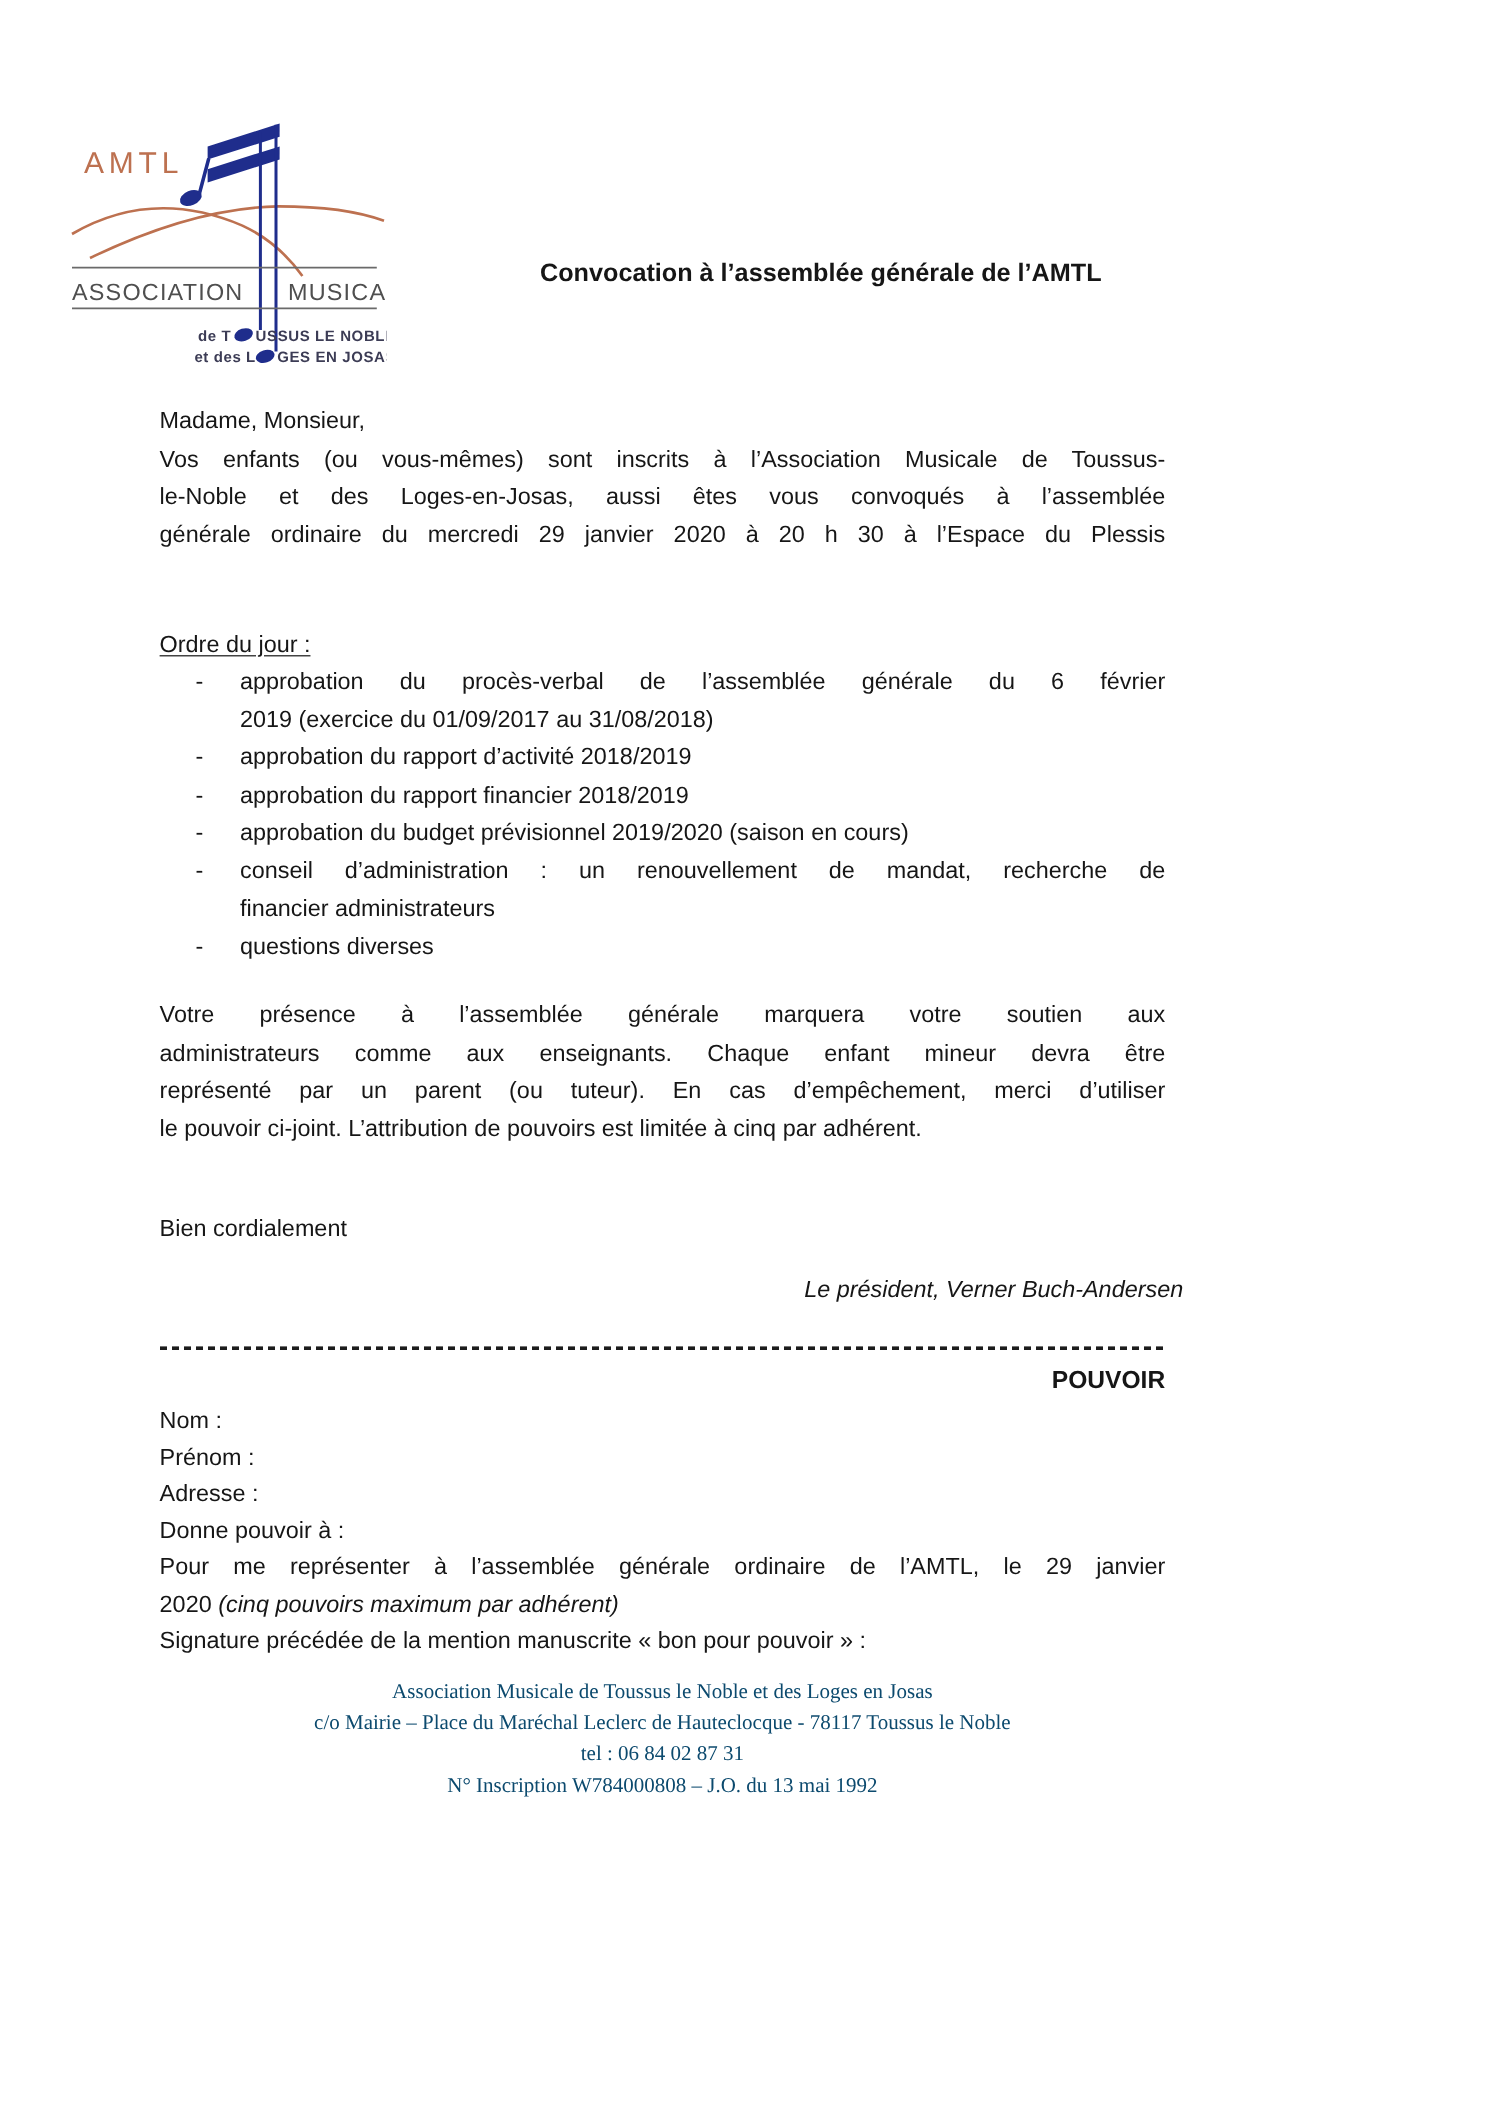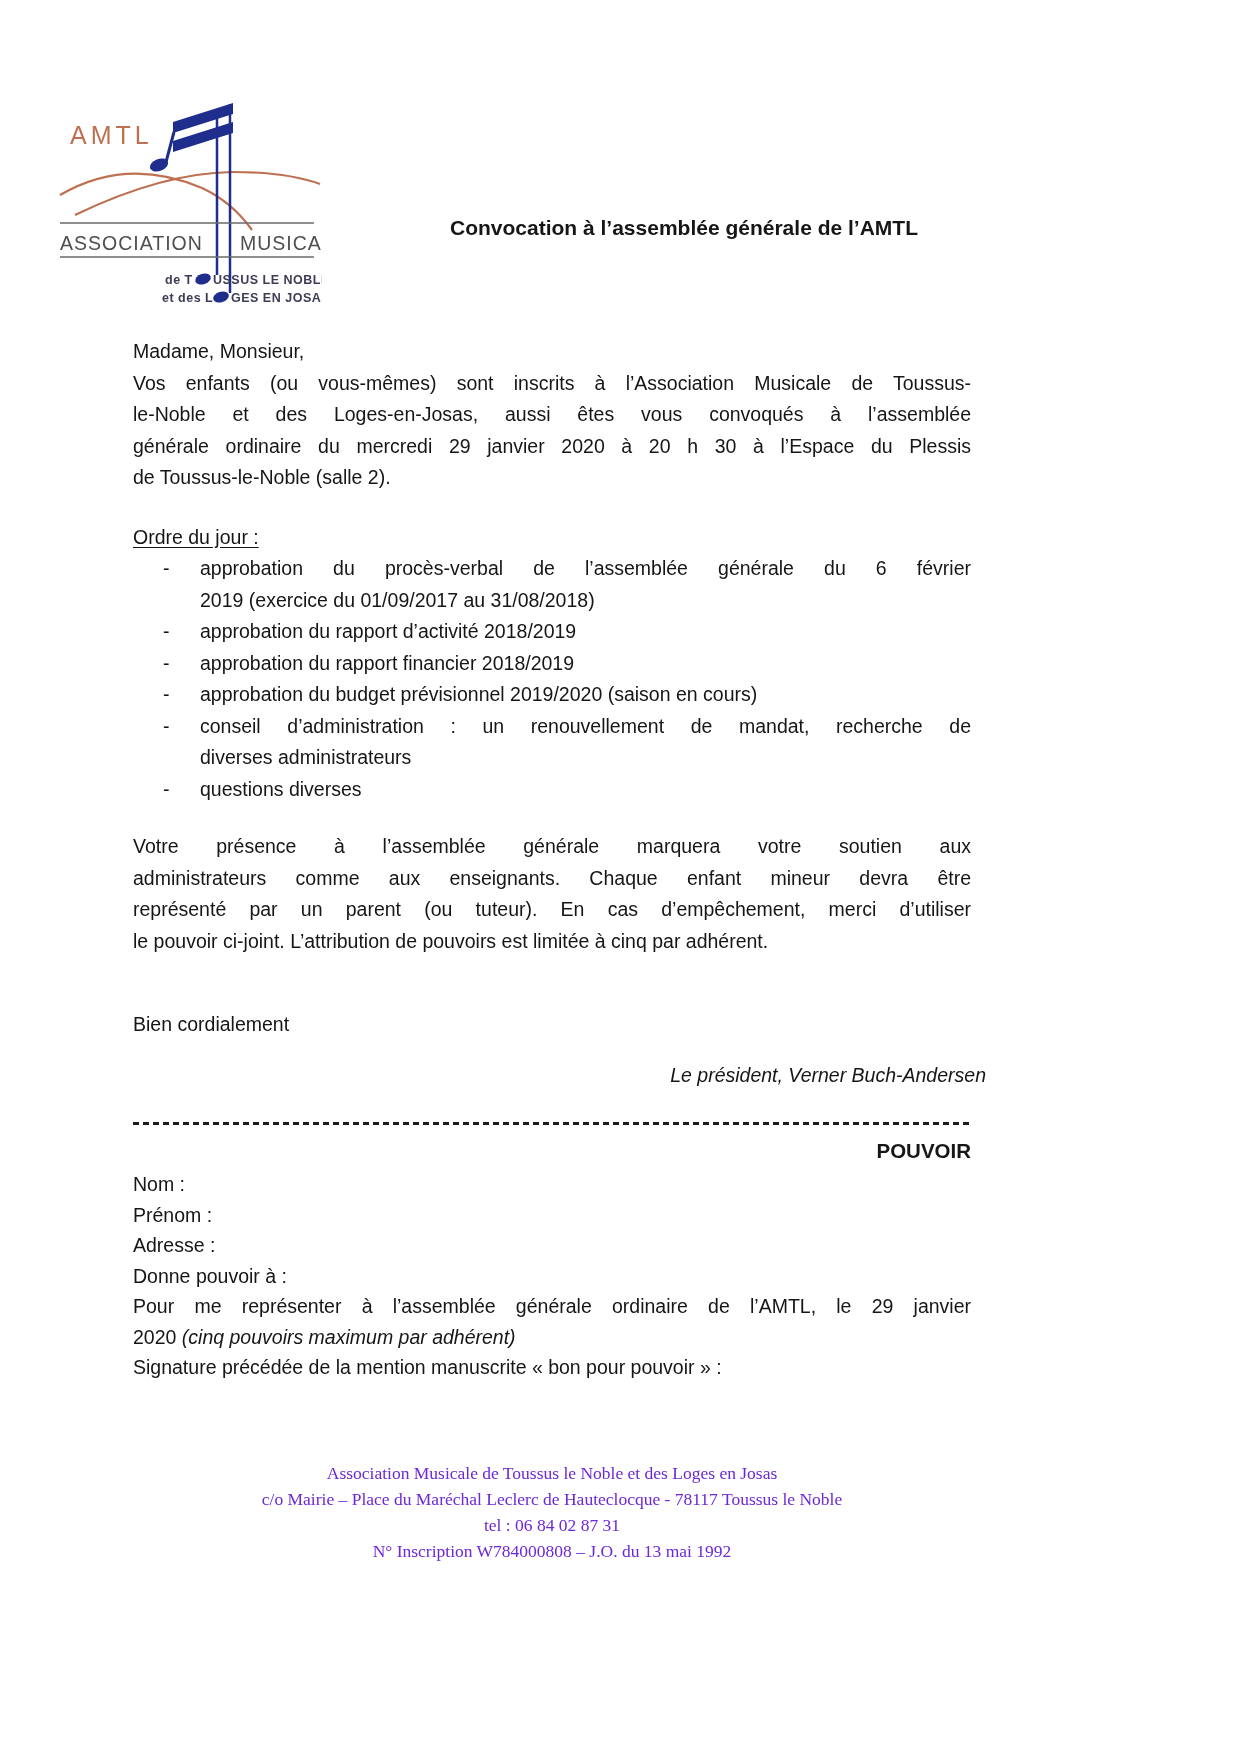--- a/index.html
+++ b/index.html
@@ -27,22 +27,22 @@
   .closing{top:981px;margin-top:28px;}
   .sig{top:1043px;width:853px;text-align:right;font-style:italic;margin-top:17px;}
 
   .divider{position:absolute;left:133px;top:1122px;width:837px;height:3px;
            background:repeating-linear-gradient(90deg,#1c1c1c 0 6px,transparent 6px 10px);}
 
   .pouvoir-head{top:1136px;line-height:30px;text-align:right;font-weight:bold;font-size:20.5px;}
   .pouvoir{top:1169px;line-height:30.5px;}
   .ital{font-style:italic;}
 
-  .footer{top:1460px;text-align:center;font-family:"Liberation Serif","DejaVu Serif",serif;
-          font-size:17.5px;line-height:26px;color:#6d28d9;}
+  .footer{top:1396px;text-align:center;font-family:"Liberation Serif","DejaVu Serif",serif;
+          font-size:17.5px;line-height:26px;color:#0c4a6e;}
 </style>
 </head>
 <body>
 
 <div class="page">
 
   <svg class="logo" viewBox="0 0 270 215">
 
     <g>
       <path d="M 8 107 Q 75 68 150 100 Q 180 114 200 142" fill="none" stroke="#bd7150" stroke-width="2.2"></path>
@@ -76,21 +76,20 @@
     <text x="179" y="214" font-size="12.5" font-weight="bold" letter-spacing="0.5" fill="#3c3c55">GES EN JOSAS</text>
   </svg>
 
   <div class="doc-title">Convocation à l’assemblée générale de l’AMTL</div>
 
   <div class="blk p1">
     <div>Madame, Monsieur,</div>
     <div class="just">Vos enfants (ou vous-mêmes) sont inscrits à l’Association Musicale de Toussus-</div>
     <div class="just">le-Noble et des Loges-en-Josas, aussi êtes vous convoqués à l’assemblée</div>
     <div class="just">générale ordinaire du mercredi 29 janvier 2020 à 20 h 30 à l’Espace du Plessis</div>
-    <div>de Toussus-le-Noble (salle 2).</div>
   </div>
 
   <div class="blk agenda-head">
     <span class="u">Ordre du jour :</span>
   </div>
 
   <div class="blk agenda">
     <div class="li">
       <span class="mk">-</span>
       <span class="tx just">approbation du procès-verbal de l’assemblée générale du 6 février</span>
@@ -110,21 +109,21 @@
     <div class="li">
       <span class="mk">-</span>
       <span class="tx">approbation du budget prévisionnel 2019/2020 (saison en cours)</span>
     </div>
     <div class="li">
       <span class="mk">-</span>
       <span class="tx just">conseil d’administration : un renouvellement de mandat, recherche de</span>
     </div>
     <div class="li">
       <span class="mk"></span>
-      <span class="tx">diverses administrateurs</span>
+      <span class="tx">financier administrateurs</span>
     </div>
     <div class="li">
       <span class="mk">-</span>
       <span class="tx">questions diverses</span>
     </div>
   </div>
 
   <div class="blk p2">
     <div class="just">Votre présence à l’assemblée générale marquera votre soutien aux</div>
     <div class="just">administrateurs comme aux enseignants. Chaque enfant mineur devra être</div>

